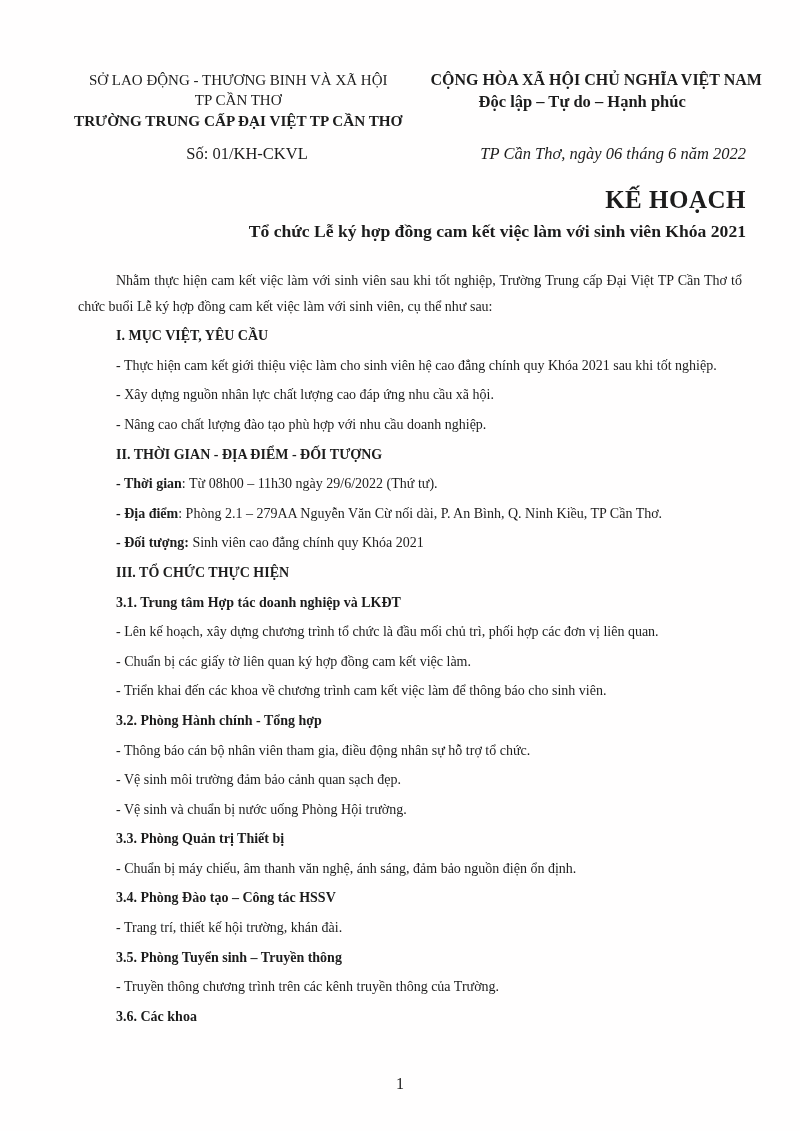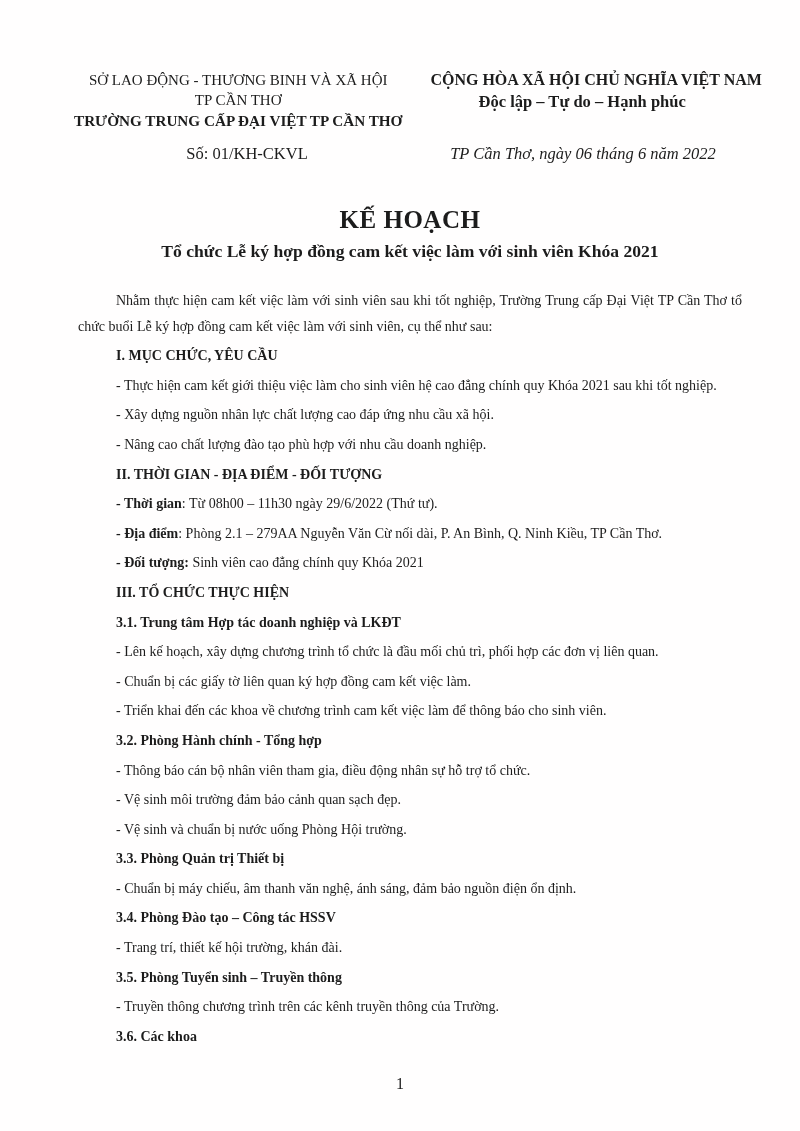--- a/index.html
+++ b/index.html
@@ -60,28 +60,28 @@
     display: flex;
     margin-top: 13px;
   }
   .doc-number {
     width: 346px;
     text-align: center;
     font-size: 16.5px;
   }
   .place-date {
     flex: 1;
-    text-align: center;
+    text-align: right;
     font-style: italic;
     font-size: 16.5px;
   }
   
   .title-block {
-    margin-top: 41px;
-    text-align: center;
+    margin-top: 21px;
+    text-align: right;
   }
   .title-main {
     font-size: 25px;
     line-height: 30px;
     font-weight: bold;
     letter-spacing: 0.5px;
   }
   .title-sub {
     margin-top: 3px;
     font-size: 17.6px;
@@ -134,21 +134,21 @@
     <div class="place-date">TP Cần Thơ, ngày 06 tháng 6 năm 2022</div>
   </div>
 
   <div class="title-block">
     <div class="title-main">KẾ HOẠCH</div>
     <div class="title-sub">Tổ chức Lễ ký hợp đồng cam kết việc làm với sinh viên Khóa 2021</div>
   </div>
 
   <div class="doc-body">
       <p class="para">Nhằm thực hiện cam kết việc làm với sinh viên sau khi tốt nghiệp, Trường Trung cấp Đại Việt TP Cần Thơ tổ chức buổi Lễ ký hợp đồng cam kết việc làm với sinh viên, cụ thể như sau:</p>
-      <p class="para"><b>I. MỤC CHỨC, YÊU CẦU</b></p>
+      <p class="para"><b>I. MỤC VIỆT, YÊU CẦU</b></p>
       <p class="para">- Thực hiện cam kết giới thiệu việc làm cho sinh viên hệ cao đẳng chính quy Khóa 2021 sau khi tốt nghiệp.</p>
       <p class="para">- Xây dựng nguồn nhân lực chất lượng cao đáp ứng nhu cầu xã hội.</p>
       <p class="para">- Nâng cao chất lượng đào tạo phù hợp với nhu cầu doanh nghiệp.</p>
       <p class="para"><b>II. THỜI GIAN - ĐỊA ĐIỂM - ĐỐI TƯỢNG</b></p>
       <p class="para"><b>- Thời gian</b>: Từ 08h00 – 11h30 ngày 29/6/2022 (Thứ tư).</p>
       <p class="para"><b>- Địa điểm</b>: Phòng 2.1 – 279AA Nguyễn Văn Cừ nối dài, P. An Bình, Q. Ninh Kiều, TP Cần Thơ.</p>
       <p class="para"><b>- Đối tượng:</b> Sinh viên cao đẳng chính quy Khóa 2021</p>
       <p class="para"><b>III. TỔ CHỨC THỰC HIỆN</b></p>
       <p class="para"><b>3.1. Trung tâm Hợp tác doanh nghiệp và LKĐT</b></p>
       <p class="para">- Lên kế hoạch, xây dựng chương trình tổ chức là đầu mối chủ trì, phối hợp các đơn vị liên quan.</p>

